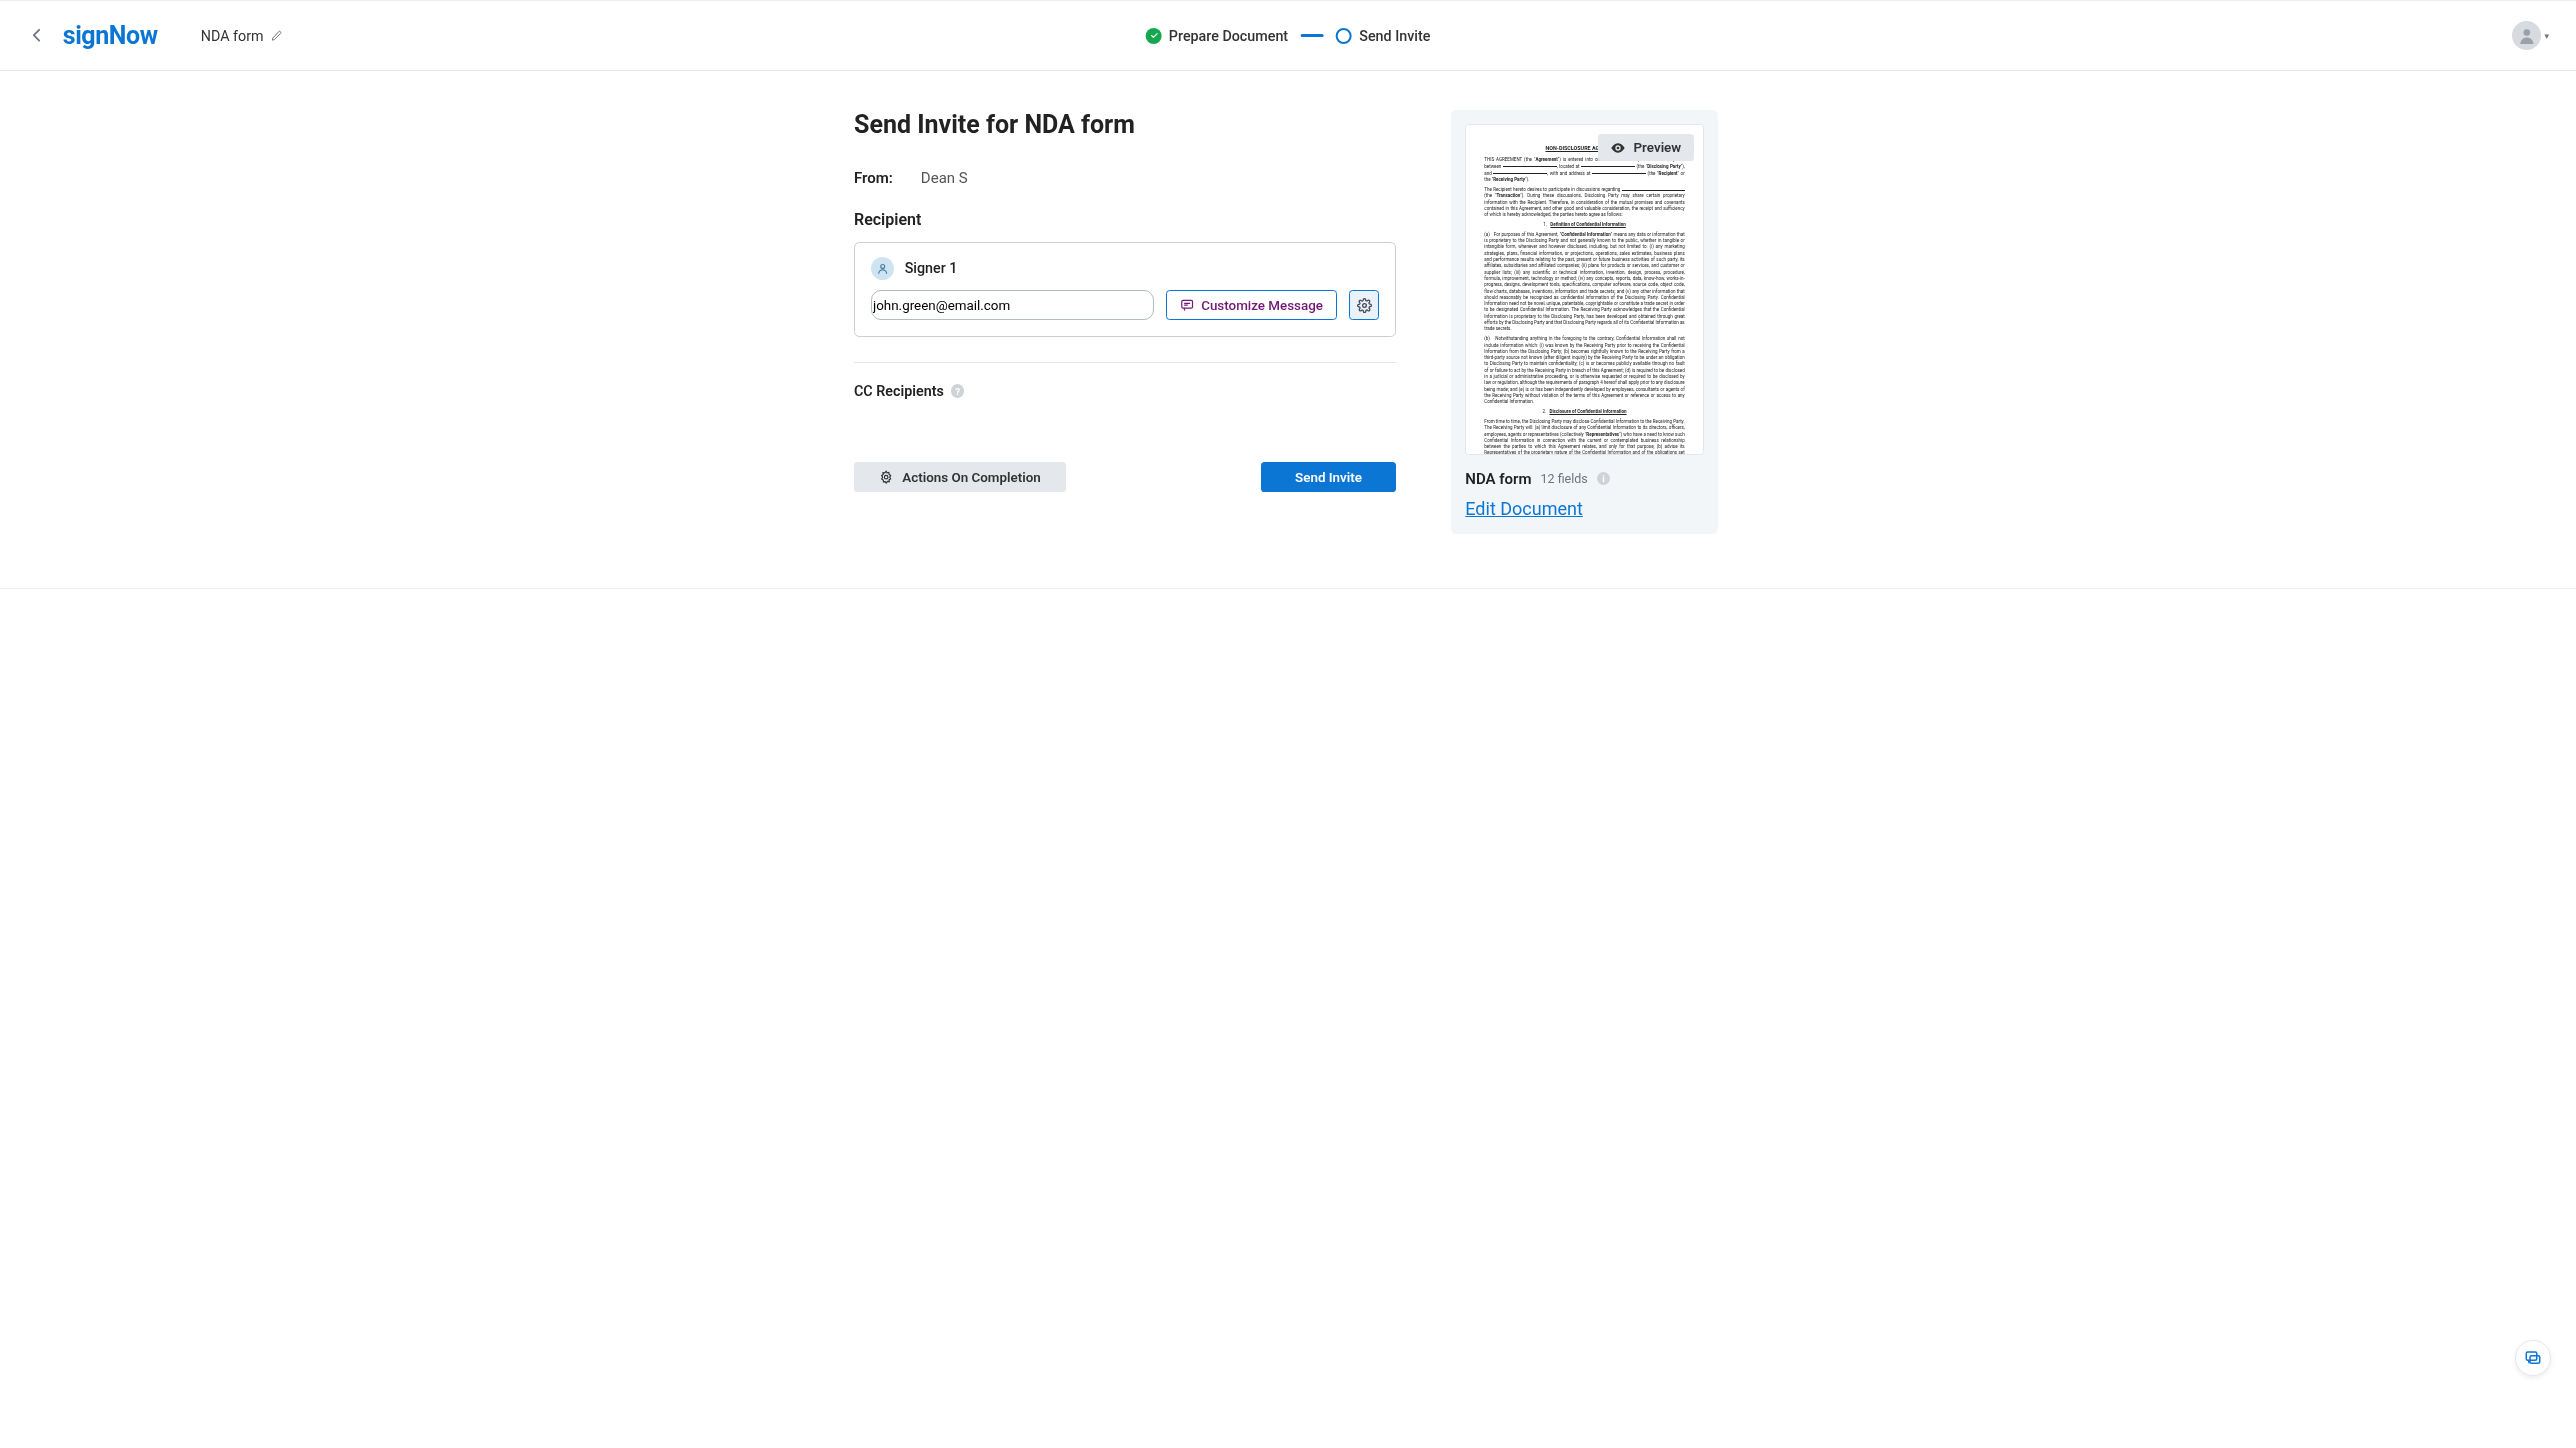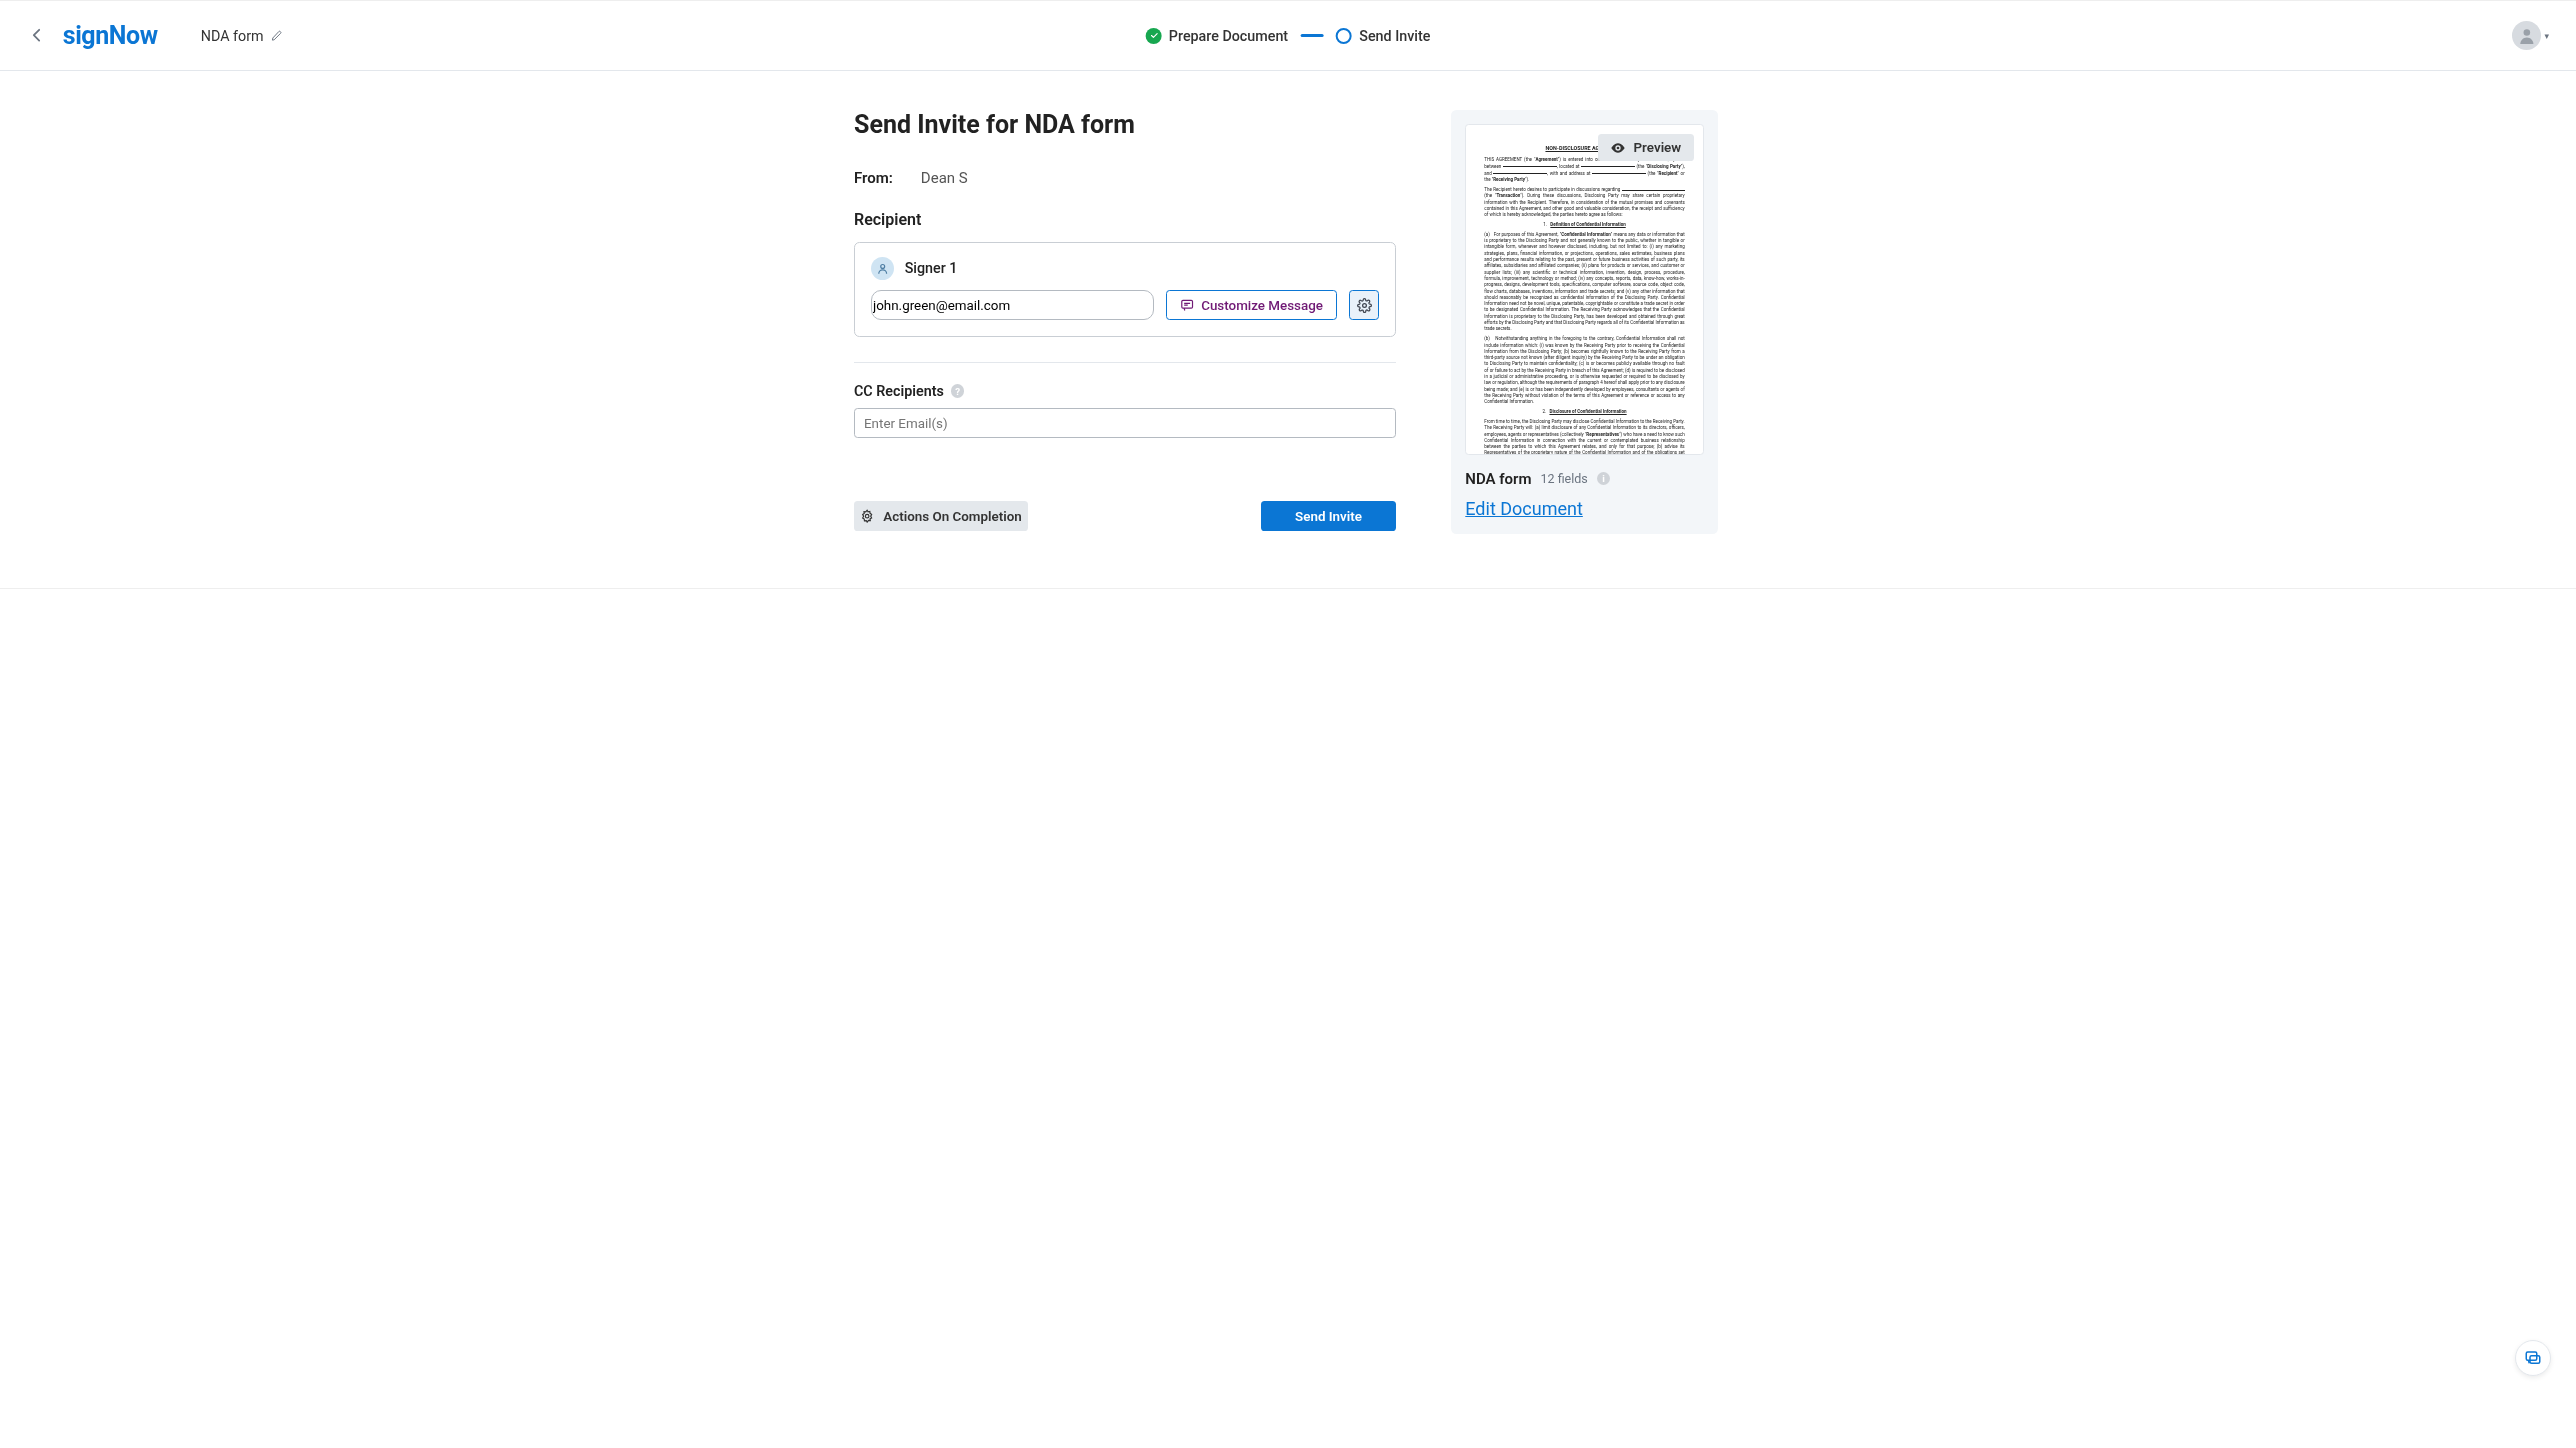--- a/index.html
+++ b/index.html
@@ -48,21 +48,21 @@
   .gear-btn{ width:30px;height:30px; border:0.9px solid #0b76d4; background:#e9f1fa; border-radius:3.6px; display:flex;align-items:center;justify-content:center;cursor:pointer; color:#3f4450;}
 
   hr.divider{ border:none; border-top:0.9px solid #e3e7ec; margin:0 0 19.7px;}
 
   .cc-label-row{ display:flex; align-items:center; gap:7.2px; margin-bottom:9px;}
   .cc-label{ font-size:14.3px; font-weight:600;}
   .info-dot{ width:13.4px;height:13.4px;border-radius:50%;background:#cfd3d8;color:#fff;font-size:9.8px;display:flex;align-items:center;justify-content:center;font-weight:700;}
   .cc-input{ width:100%; height:30px; border:0.9px solid #b4bac1; border-radius:3.6px; padding:0 9px; font-size:13.4px;}
 
   .actions-row{ display:flex; justify-content:space-between; margin-top:63px;}
-  .actions-btn{ height:30px; background:#e4e8ec; border:none; border-radius:3.6px; padding:0 6px; font-size:13.4px; font-weight:600; color:#333; display:flex;align-items:center;gap:9px;cursor:pointer;}
+  .actions-btn{ height:30px; background:#e4e8ec; border:none; border-radius:3.6px; padding:0 25px; font-size:13.4px; font-weight:600; color:#333; display:flex;align-items:center;gap:9px;cursor:pointer;}
   .send-btn{ height:30px; background:#0b76d4; color:#fff; border:none; border-radius:3.6px; padding:0 34px; font-size:13.4px; font-weight:600; cursor:pointer;}
 
   
   .preview-panel{ background:#f3f6f9; border-radius:5.4px; padding:14.3px;}
   .doc-thumb{ position:relative; background:#fff; border:0.9px solid #e3e7ec; border-radius:3.6px; height:331px; overflow:hidden;}
   .doc-thumb-inner{ padding:19.7px 18px; font-size:4.5px; line-height:1.4; color:#222;}
   .doc-thumb-inner .t-title{ text-align:center; font-weight:700; text-decoration:underline; font-size:5.4px; margin-bottom:3.6px;}
   .doc-thumb-inner p{ margin-bottom:3.6px; text-align:justify;}
   .doc-thumb-inner .blank{ display:inline-block; border-bottom:0.4px solid #222; min-width:19.7px; height:4.5px; vertical-align:baseline;}
   .doc-thumb-inner .sub{ text-decoration:underline; font-weight:700;}
@@ -163,21 +163,20 @@
           </button>
         </div>
       </div>
 
       <hr class="divider">
 
       <div class="cc-label-row">
         <span class="cc-label">CC Recipients</span>
         <span class="info-dot">?</span>
       </div>
-      <input class="cc-input" type="text" placeholder="Enter Email(s)" style="">
 
       <div class="actions-row">
         <button class="actions-btn">
           <svg width="14.3" height="14.3" viewBox="0 0 24 24" fill="none" stroke="currentColor" stroke-width="2">
               <circle cx="12" cy="12" r="3"></circle>
               <path d="M12 2l1.5 2.6 3-.4.4 3L19.5 9 18 12l1.5 3-2.6 1.5.4 3-3-.4L12 22l-1.5-2.6-3 .4-.4-3L4.5 15 6 12 4.5 9l2.6-1.5-.4-3 3 .4L12 2z"></path>
             </svg>
           <span>Actions On Completion</span>
         </button>
         <button class="send-btn">

